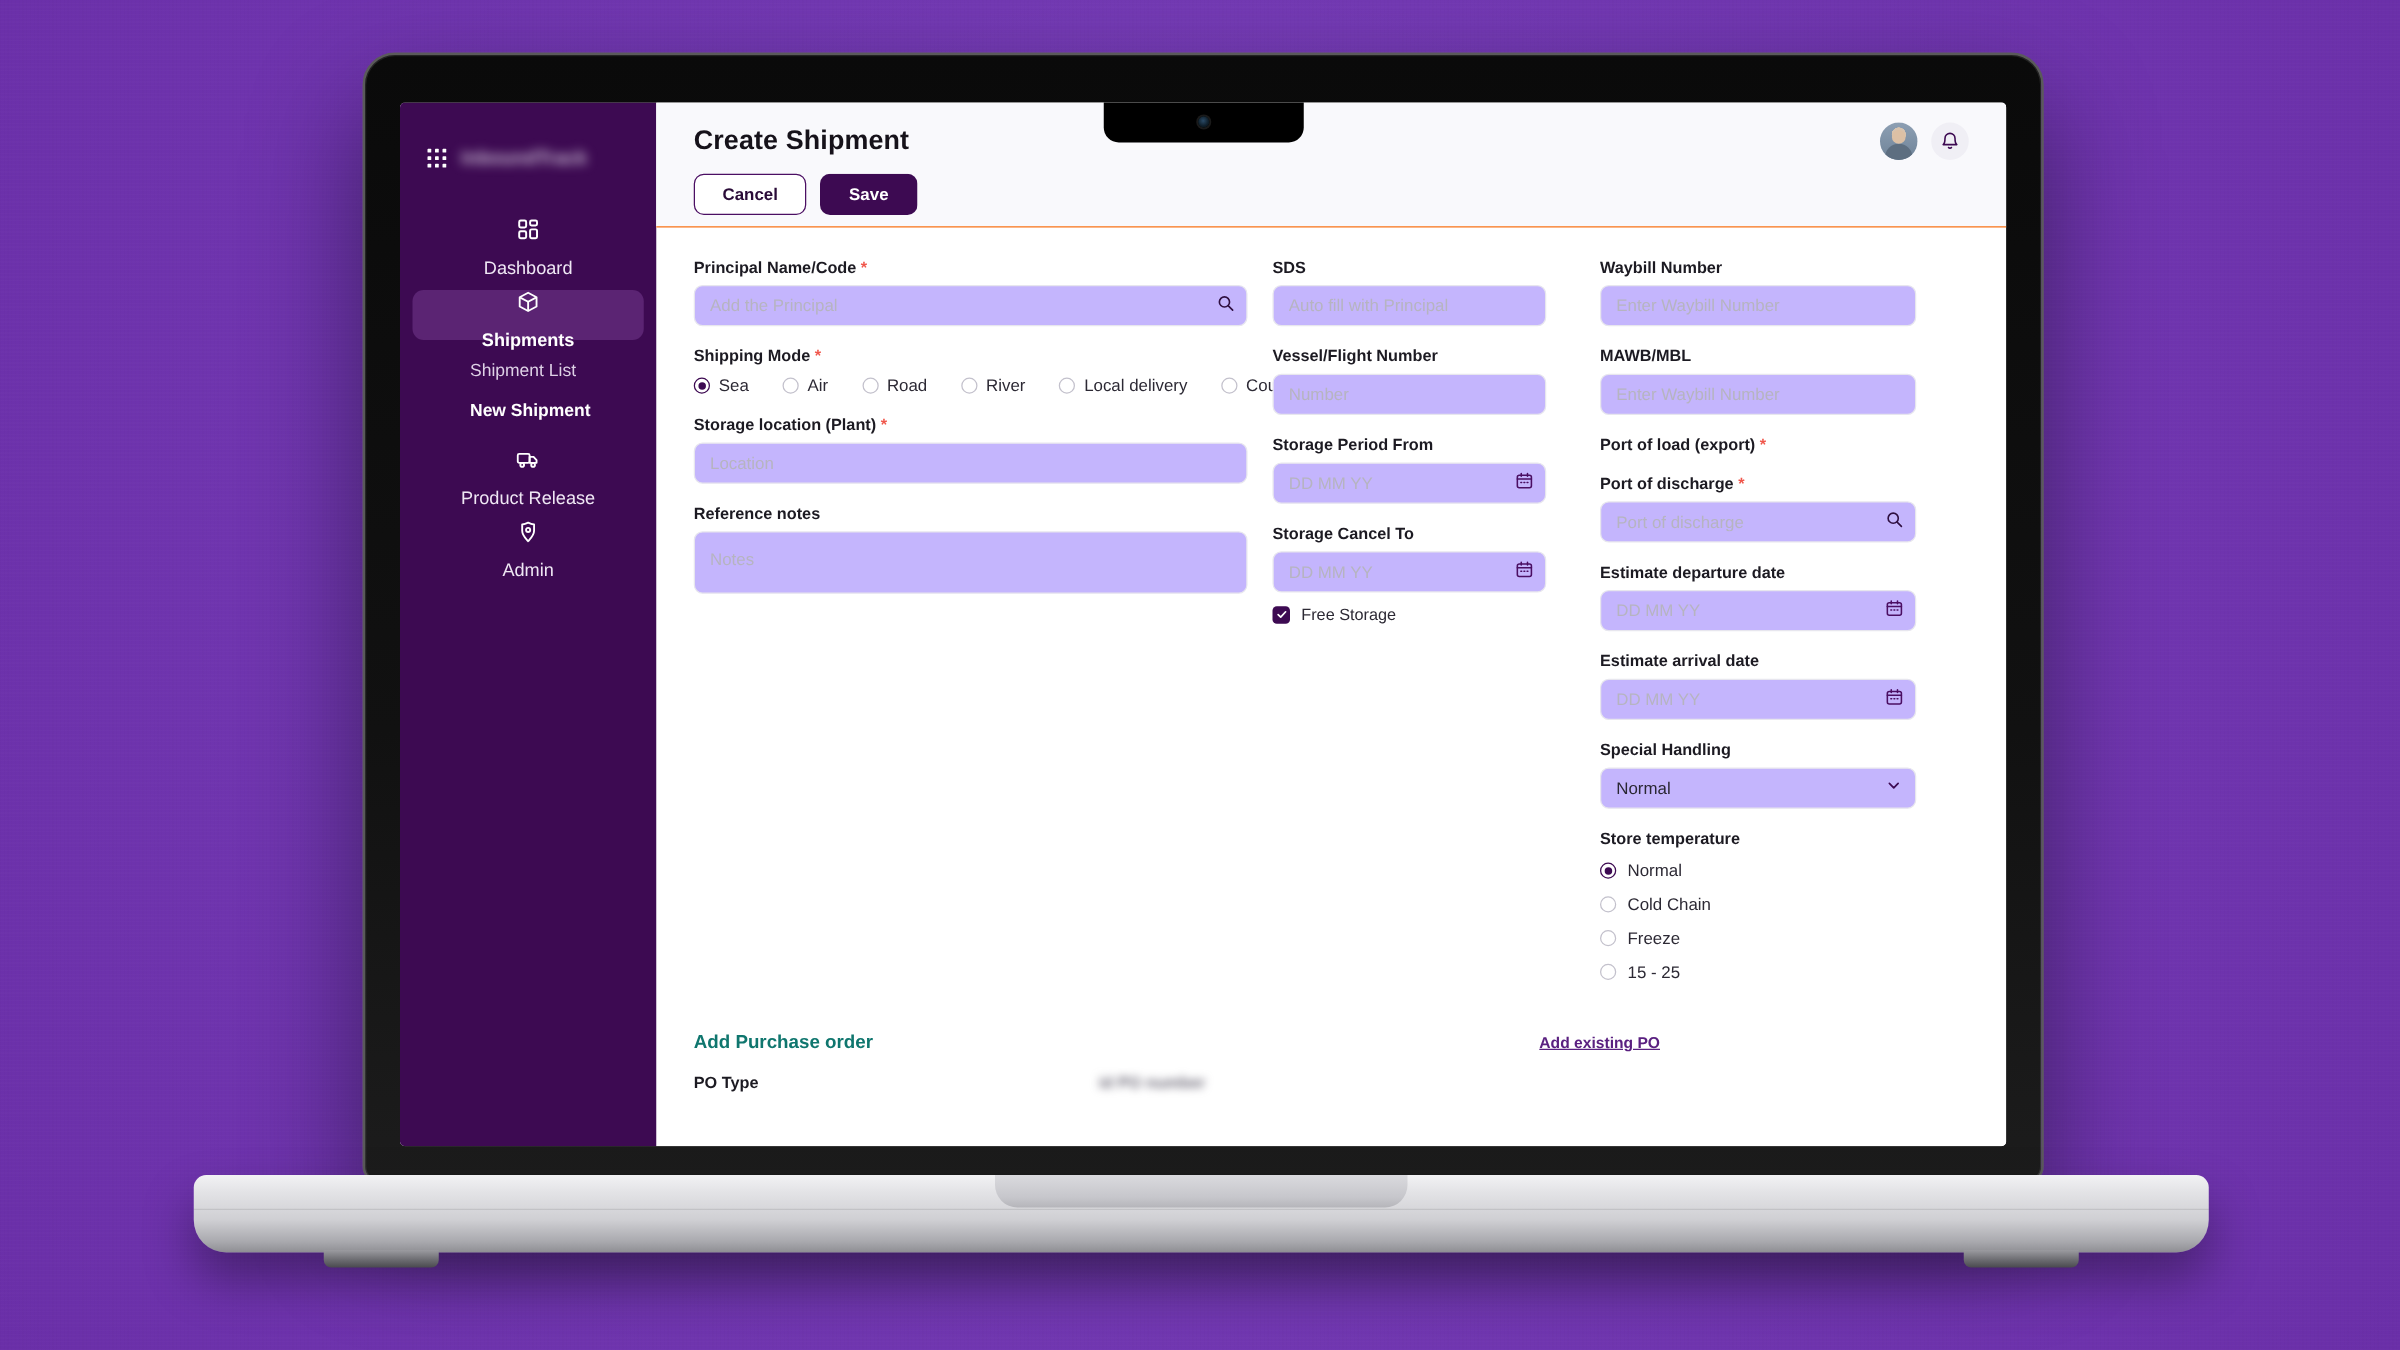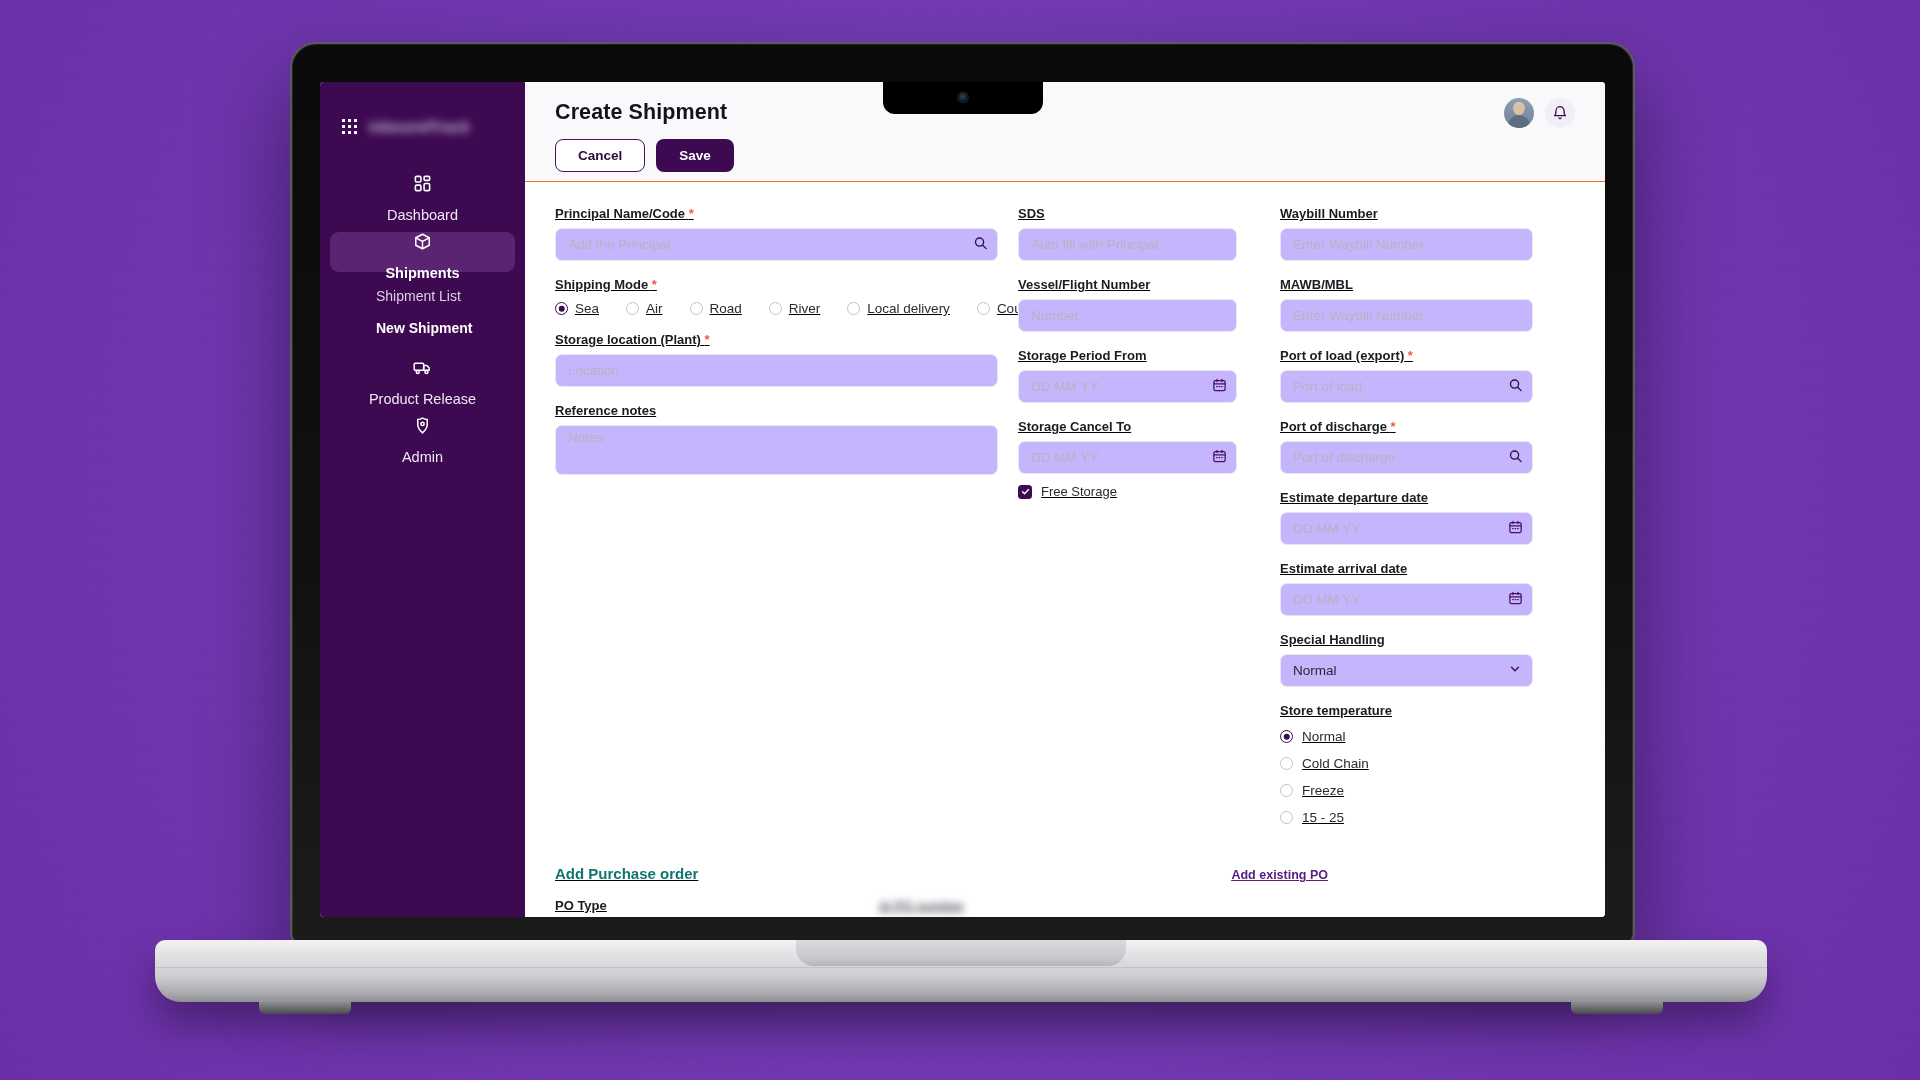--- a/index.html
+++ b/index.html
@@ -160,37 +160,37 @@
   .tab.active{ color:#3d0a52; font-weight:700; border-bottom-color:#6b2a8a; }
 
   .actions{ display:flex; gap:11px; padding-bottom:9px; }
   .btn{
     font-size:13.5px; font-weight:700; border-radius:8px;
     padding: 8px 22px; cursor:pointer; border:1.5px solid transparent;
   }
   .btn-cancel{ background:#fff; border-color:#4b0f63; color:#2a0b38; }
   .btn-save{ background:#3d0a52; color:#fff; }
 
-  .content{ padding: 24px 30px 0 30px; overflow:hidden;text-decoration:underline; }
+  .content{ padding: 24px 30px 0 30px; overflow:hidden; }
   .cols{ display:flex; gap:0; }
   .col1{ width:463px; flex:0 0 463px; padding-right:20px; }
   .col2{ width:262px; flex:0 0 262px; padding-right:43px; }
   .col3{ width:253px; flex:0 0 253px; }
 
   .fld{ margin-bottom:16px; }
   .lbl{ font-size:13px; font-weight:700; color:#1c1a22; margin-bottom:7px; display:block; }
   .req{ color:#f0564b; font-weight:700; }
 
   .inp{
     width:100%; height:33px; border:1px solid #e7e6ee; border-radius:7px;
     background:#c4b5fd; font-size:13.5px; color:#2a2733; padding: 0 12px;
     font-family:"Liberation Sans", sans-serif; outline:none;
   }
   .inp::placeholder{ color:#b6b4c0; }
-  .inp.tall{ height:50px; padding-top:3px; }
+  .inp.tall{ height:50px; padding-top:13px; }
   textarea.inp{ resize:none; line-height:1.3; }
   .inp-wrap{ position:relative; }
   .inp-wrap .ico{
     position:absolute; right:10px; top:50%; transform:translateY(-50%);
     pointer-events:none;
   }
   .inp.has-ico{ padding-right:32px; }
 
   .radios{ display:flex; align-items:center; gap:0; padding-top:2px; }
   .radio{ display:flex; align-items:center; gap:7px; margin-right:27px; cursor:pointer; font-size:13.5px; color:#2c2934; white-space:nowrap; }
@@ -472,29 +472,20 @@
                 <div class="fld">
                   <label class="lbl">MAWB/MBL</label>
                   <input class="inp" placeholder="Enter Waybill Number" style="">
                 </div>
 
                 <div class="fld">
                   <label class="lbl">
                     <span>Port of load (export)</span>
                     <span class="req">*</span>
                   </label>
-                  <div class="inp-wrap">
-                    <input class="inp has-ico" placeholder="Port of load" style="">
-                    <span class="ico">
-                      <svg width="15" height="15" viewBox="0 0 24 24" fill="none" stroke="#2f0f40" stroke-width="2.1" stroke-linecap="round">
-                          <circle cx="10.5" cy="10.5" r="6.5"></circle>
-                          <path d="M15.5 15.5 21 21"></path>
-                        </svg>
-                    </span>
-                  </div>
                 </div>
 
                 <div class="fld">
                   <label class="lbl">
                     <span>Port of discharge</span>
                     <span class="req">*</span>
                   </label>
                   <div class="inp-wrap">
                     <input class="inp has-ico" placeholder="Port of discharge" style="">
                     <span class="ico">

